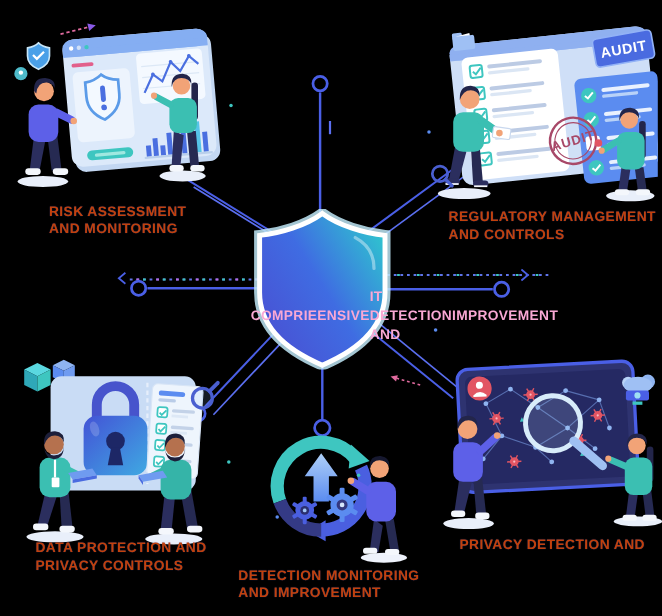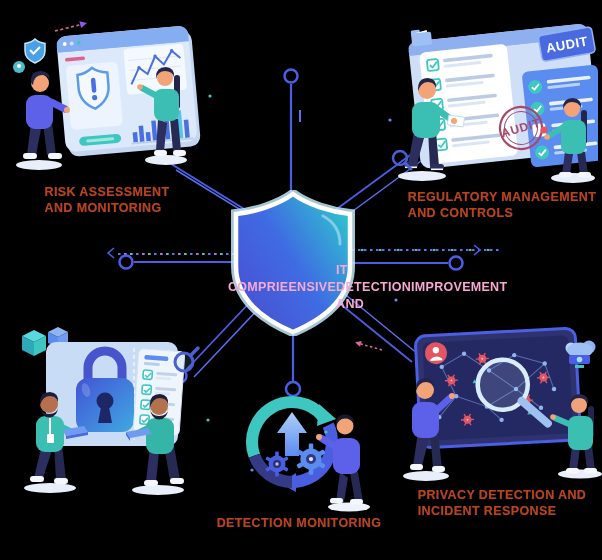--- a/index.html
+++ b/index.html
@@ -353,20 +353,24 @@
       <rect x="162" y="156" width="14" height="6" rx="3" fill="#f4f7fc"></rect>
       <rect x="138" y="96" width="28" height="36" rx="9" fill="#35b4a8"></rect>
       <line x1="140" y1="106" x2="130" y2="111" stroke="#35b4a8" stroke-width="6" stroke-linecap="round"></line>
       <polygon points="118,110 140,106 144,112 122,116" fill="#6f9bf0"></polygon>
       <polygon points="118,110 122,116 122,119 118,113" fill="#4a6be0"></polygon>
       <circle cx="151" cy="84" r="9" fill="#b5714e"></circle>
       <path d="M142,82 Q142,72 152,72 Q161,73 160,82 Q158,76 152,76 Q145,76 142,85 Z" fill="#1d1f3a"></path>
       <path d="M142,86 Q143,97 151,97.5 Q160,97 160,86 Q160,94 151,94 Q143,94 142,86 Z" fill="#1d1f3a"></path>
     </g>
   </svg>
+  <div class="label" style="left:110px;top:490px">
+    <div>DATA PROTECTION AND</div>
+    <div>PRIVACY CONTROLS</div>
+  </div>
 
   <svg class="scene" style="left:222px;top:380px" width="160" height="135" viewBox="0 0 160 135">
     <defs>
       <linearGradient id="upG" x1="0" y1="0" x2="0" y2="1">
         <stop offset="0" stop-color="#aecff7"></stop>
           <stop offset="1" stop-color="#5b8cf0"></stop>
       </linearGradient>
     </defs>
     <g>
       <path d="M32.4,75.7 A40 40 0 0 1 100.6,36.3" fill="none" stroke="#3ec6c0" stroke-width="12"></path>
@@ -412,20 +416,21 @@
       <rect x="128" y="119" width="13" height="5.5" rx="2.7" fill="#f4f7fc"></rect>
       <rect x="111" y="58" width="27" height="36" rx="9" fill="#5d60e8"></rect>
       <line x1="112" y1="66" x2="99" y2="58" stroke="#5d60e8" stroke-width="7" stroke-linecap="round"></line>
       <circle cx="97" cy="57" r="3" fill="#f2a377"></circle>
       <circle cx="123" cy="46" r="8.5" fill="#f2a377"></circle>
       <path d="M114,44 Q114,34 124,34.5 Q133,36 132,44 Q129,38.5 123,38.5 Q116,38.5 114,47 Z" fill="#16182f"></path>
     </g>
   </svg>
   <div class="label" style="left:299px;top:515px">
     <div>DETECTION MONITORING</div>
+    <div>AND IMPROVEMENT</div>
   </div>
 
   <svg class="scene" style="left:398px;top:322px" width="205" height="165" viewBox="0 0 205 165">
     <g transform="rotate(-3 100 68)">
       <rect x="20" y="10" width="160" height="112" rx="10" fill="#2e3370" stroke="#4a5fe6" stroke-width="3"></rect>
       <rect x="27" y="17" width="146" height="98" rx="6" fill="#252963"></rect>
       <g stroke="#7fa6ee" stroke-width="1" opacity="0.55">
         <line x1="45" y1="42" x2="68" y2="30"></line>
           <line x1="68" y1="30" x2="92" y2="48"></line>
         <line x1="92" y1="48" x2="118" y2="34"></line>
@@ -530,16 +535,15 @@
       <rect x="186" y="146" width="13" height="5.5" rx="2.7" fill="#f4f7fc"></rect>
       <rect x="170" y="94" width="25" height="34" rx="8" fill="#3bbfb2"></rect>
       <line x1="171" y1="102" x2="157" y2="96" stroke="#3bbfb2" stroke-width="6" stroke-linecap="round"></line>
       <circle cx="155" cy="95" r="2.8" fill="#f2a377"></circle>
       <circle cx="181" cy="83" r="8" fill="#f2a377"></circle>
       <path d="M172,82 Q172,72 182,72 Q191,73 190,82 Q188,76 181,76 Q174,76 172,84 Z" fill="#23254a"></path>
     </g>
   </svg>
   <div class="label" style="left:502px;top:487px">
     <div>PRIVACY DETECTION AND</div>
-    <div>INCIDENT RESPONSE</div>
   </div>
 
 </div>
 
 </body></html>

